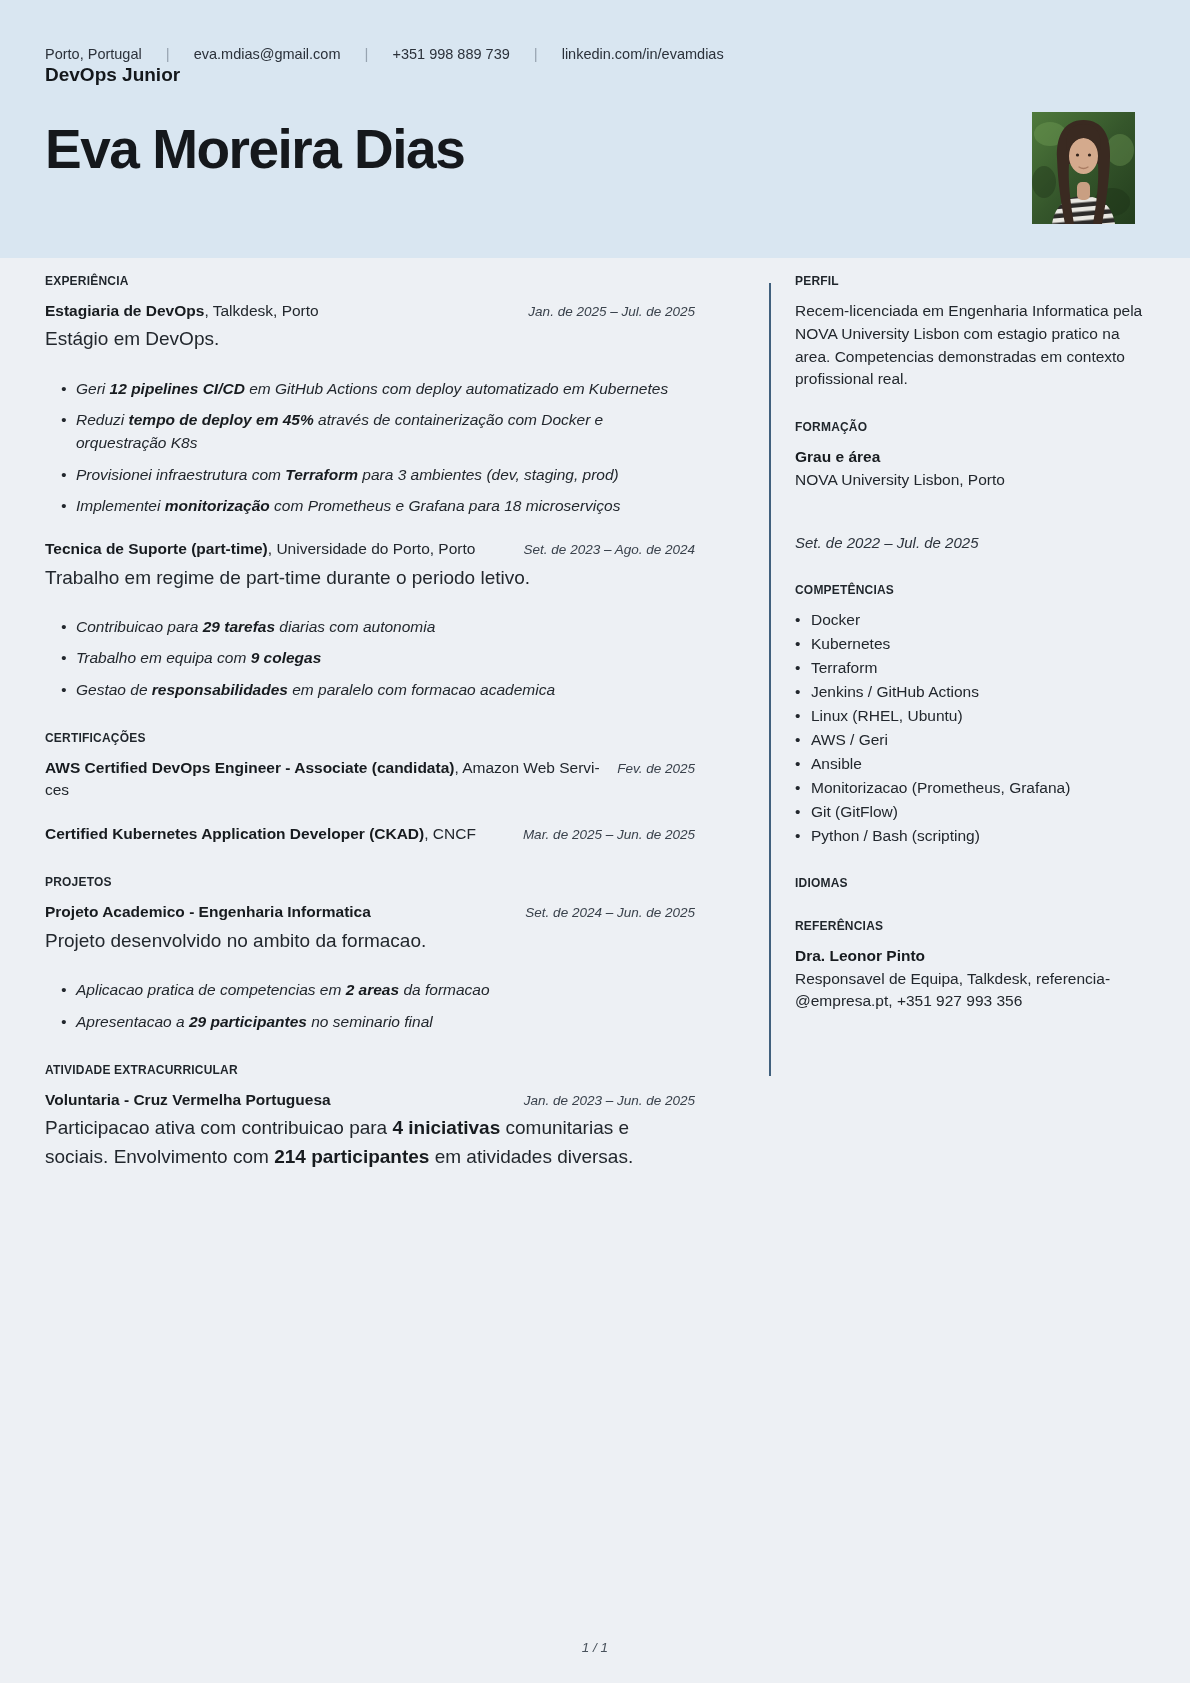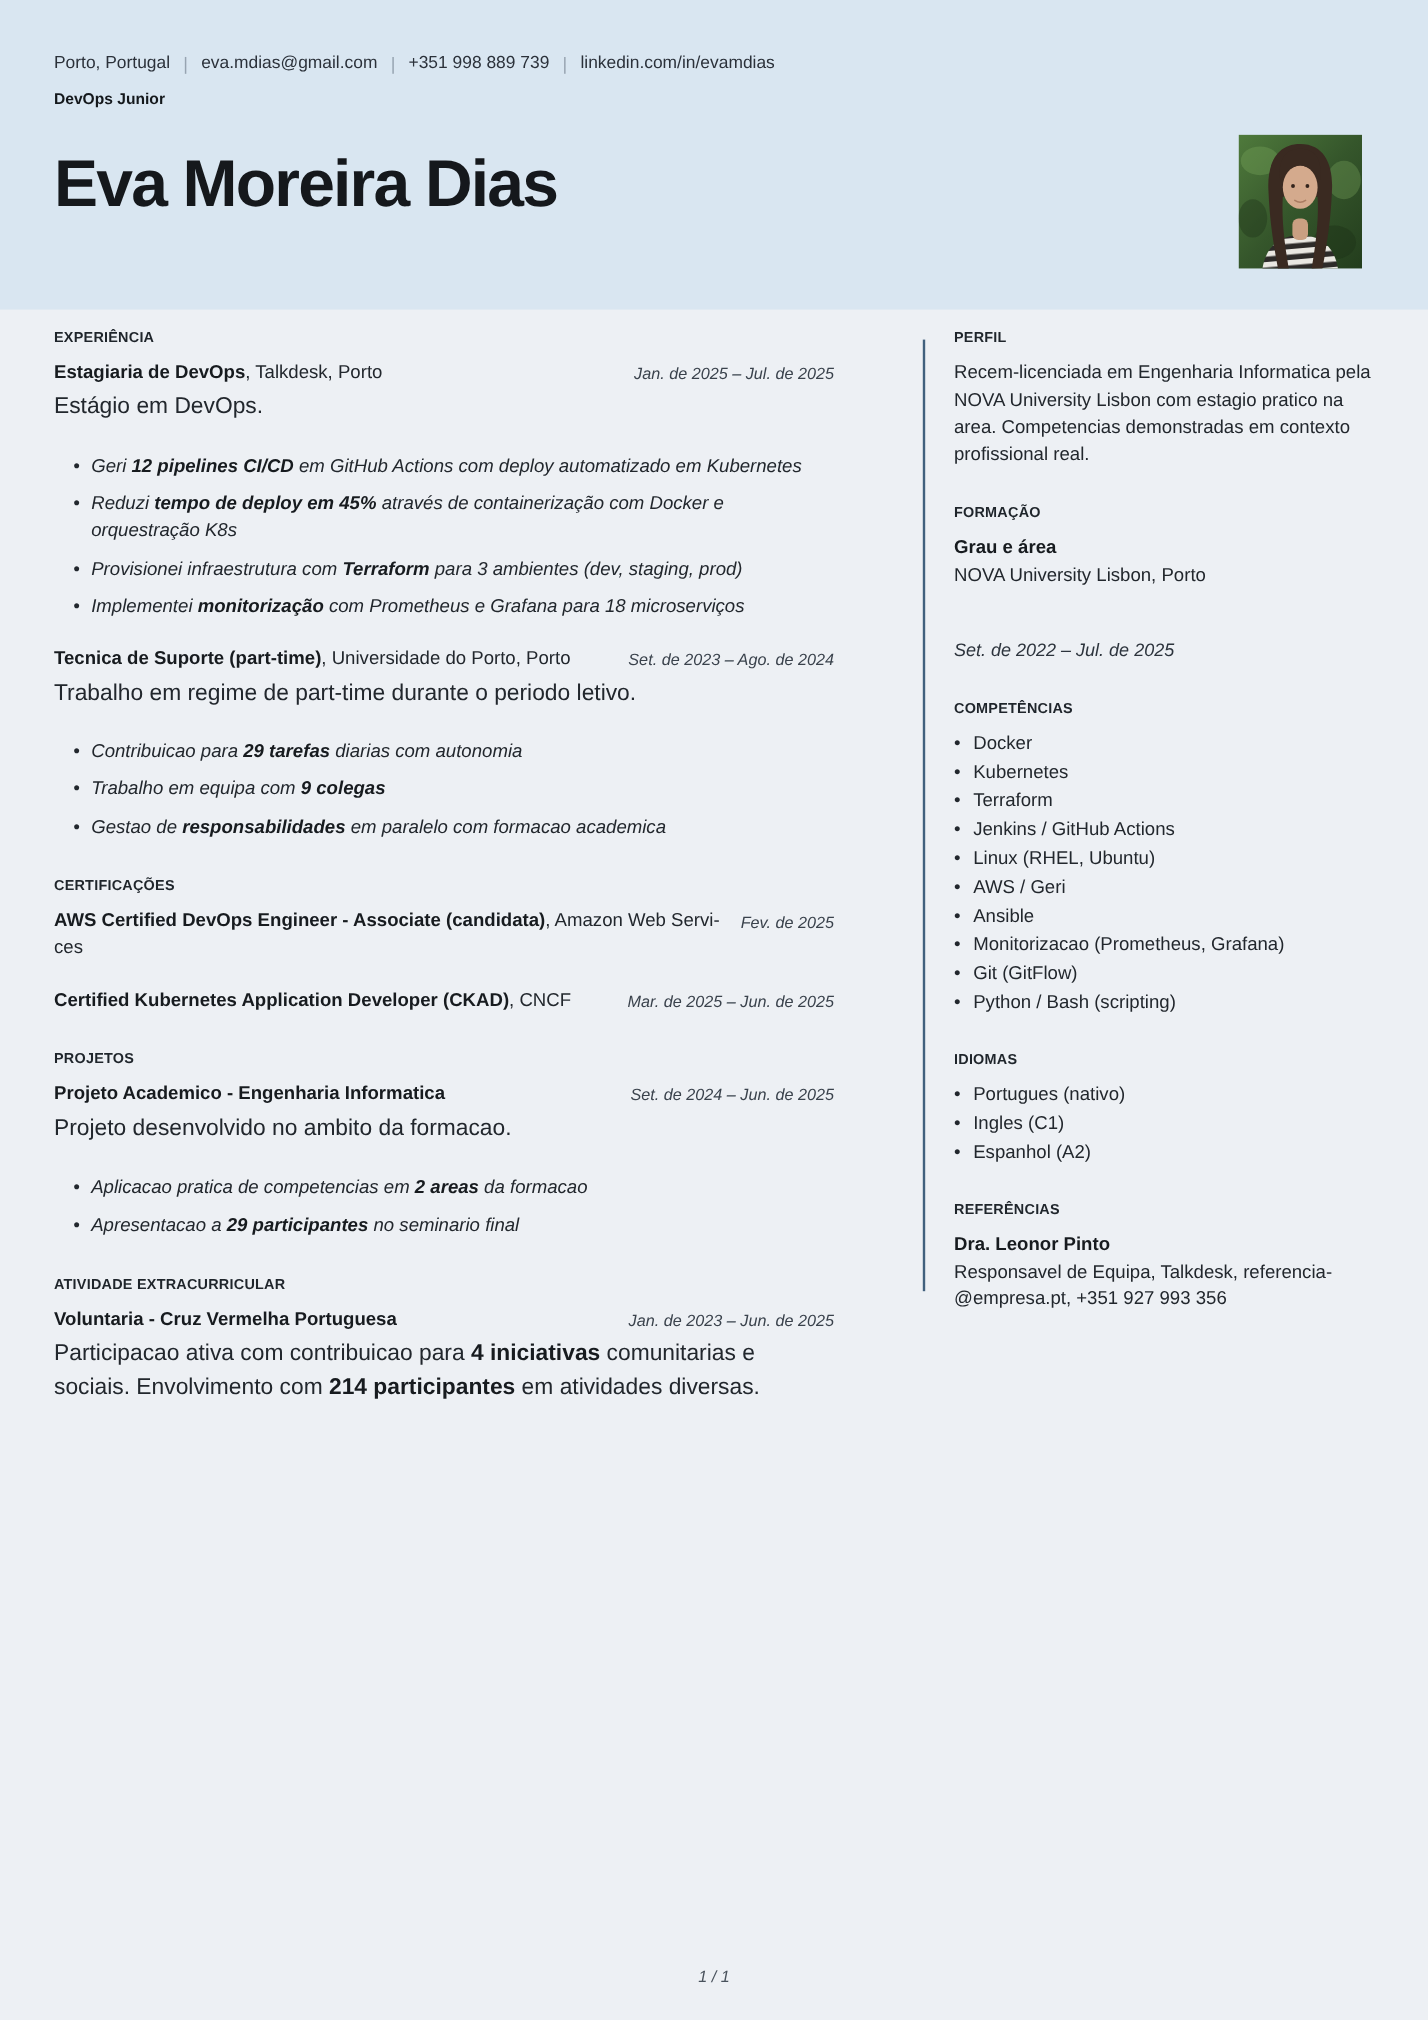--- a/index.html
+++ b/index.html
@@ -11,23 +11,23 @@
     position:relative;
     overflow:hidden;
   }
   .header{
     background:#d9e6f1;
     height:258px;
     box-sizing:border-box;
     padding:45px 45px 0 45px;
     position:relative;
   }
-  .contact{display:flex;align-items:flex-start;gap:11px;font-size:14.5px;color:#2b313a;}
+  .contact{display:flex;align-items:center;gap:24px;font-size:14.5px;color:#2b313a;}
   .contact .sep{color:#97a4b1;font-size:15px;}
-  .role{margin-top:13px;font-size:13px;font-weight:bold;color:#14181c;}
+  .role{margin-top:2px;font-size:19px;font-weight:bold;color:#14181c;}
   .name{margin:36px 0 0 0;font-size:55px;line-height:1;font-weight:bold;letter-spacing:-1.5px;color:#15181c;}
   .photo{position:absolute;top:112px;right:55px;width:103px;height:112px;overflow:hidden;}
   .photo svg{display:block;}
 
   .body-wrap{display:flex;padding:0 45px;position:relative;}
   .divider{position:absolute;left:769px;top:25px;width:2px;height:793px;background:#41607d;}
   .left-col{flex:0 0 650px;width:650px;padding-top:16px;}
   .right-col{box-sizing:border-box;width:376px;margin-left:74px;padding-left:26px;padding-top:16px;}
 
   .heading{margin:0 0 12px 0;font-size:12px;font-weight:bold;color:#1f252b;letter-spacing:.2px;}
@@ -196,25 +196,20 @@
             <li>AWS / Geri</li>
             <li>Ansible</li>
             <li>Monitorizacao (Prometheus, Grafana)</li>
             <li>Git (GitFlow)</li>
             <li>Python / Bash (scripting)</li>
           </ul>
       </section>
 
       <section class="r-section">
         <h2 class="heading">IDIOMAS</h2>
-        <ul class="rc-list">
-            <li>Portugues (nativo)</li>
-            <li>Ingles (C1)</li>
-            <li>Espanhol (A2)</li>
-          </ul>
       </section>
 
       <section class="r-section">
         <h2 class="heading">REFERÊNCIAS</h2>
         <div class="rc-line bold">Dra. Leonor Pinto</div>
         <div class="rc-line">Responsavel de Equipa, Talkdesk, referencia-@empresa.pt, +351 927 993 356</div>
       </section>
     </aside>
   </main>
 

